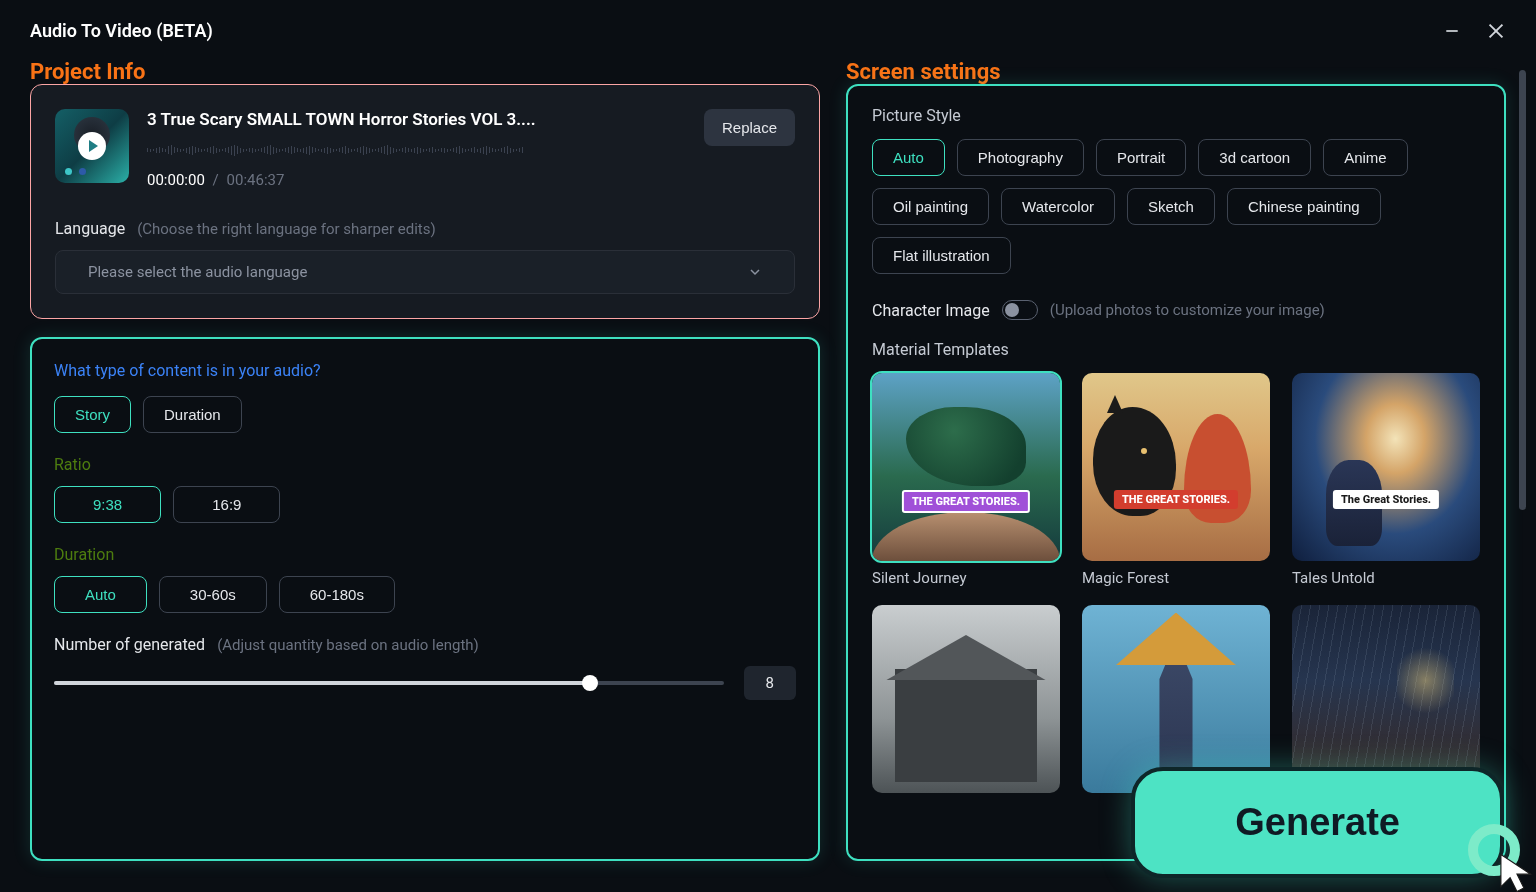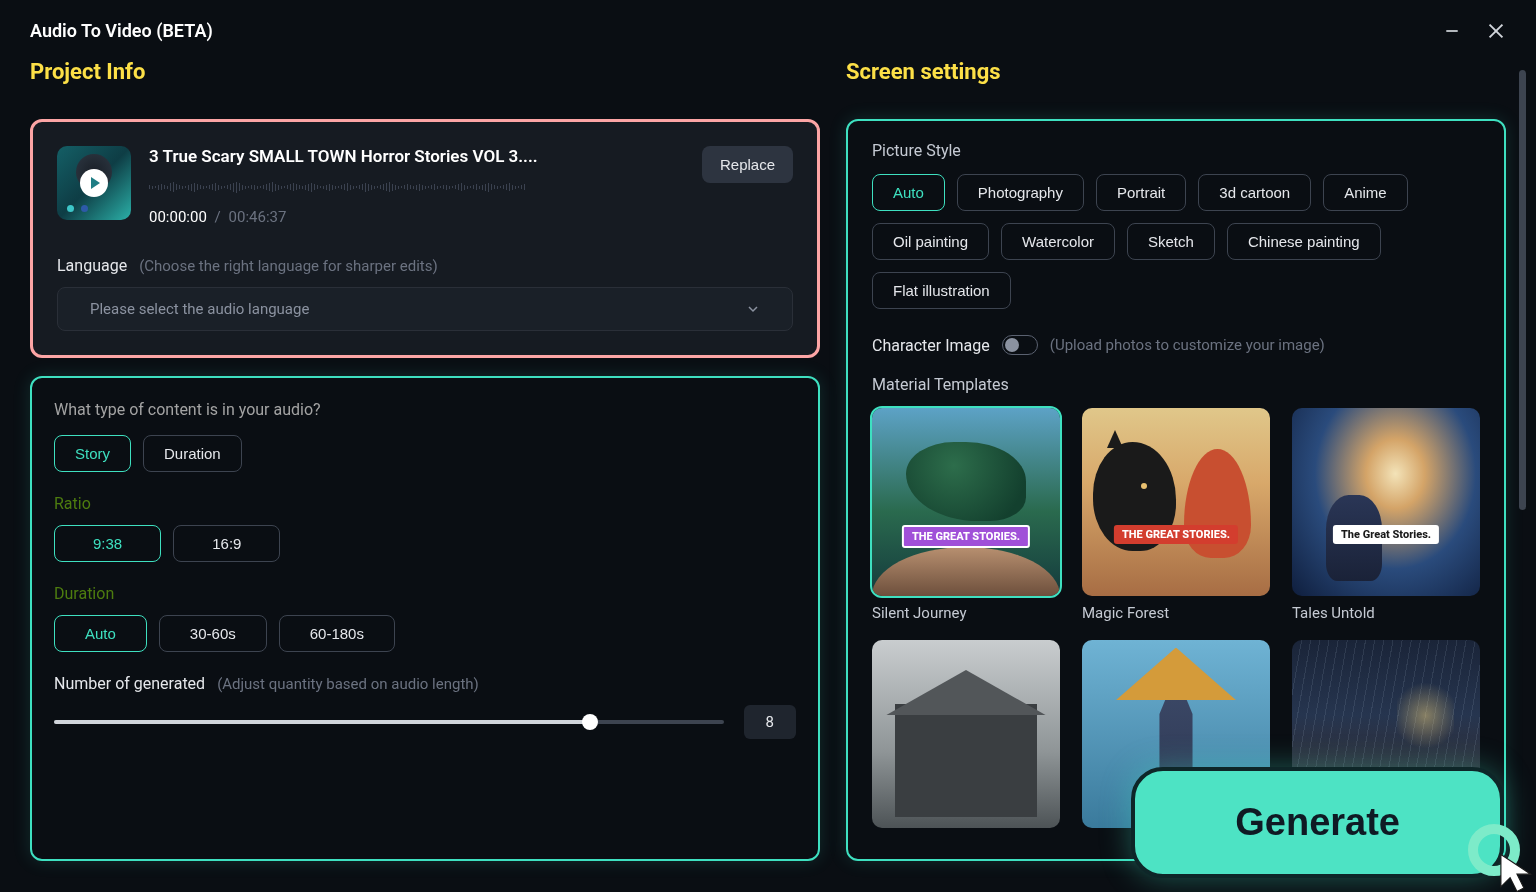--- a/index.html
+++ b/index.html
@@ -52,26 +52,26 @@
       flex-direction: column;
     }
     .right-panel {
       width: 660px;
       display: flex;
       flex-direction: column;
     }
     .section-title {
       font-size: 22px;
       font-weight: 700;
-      color: #fde047;
-      margin-bottom: 35px;
+      color: #f97316;
+      margin-bottom: 0;
     }
     .project-card {
       background: #161b22;
-      border: 3px solid #fca5a5;
+      border: 1px solid #fca5a5;
       border-radius: 12px;
       padding: 24px;
       margin-bottom: 18px;
     }
     .audio-row {
       display: flex;
       gap: 18px;
       align-items: flex-start;
     }
     .audio-thumb {
@@ -190,21 +190,21 @@
     }
     .content-card {
       border: 2px solid #3ee0c0;
       border-radius: 12px;
       padding: 22px;
       flex: 1;
       box-shadow: 0 0 18px rgba(62,224,192,0.15);
     }
     .question {
       font-size: 16px;
-      color: #a3a3a3;
+      color: #3b82f6;
       margin-bottom: 16px;
     }
     .pill-row {
       display: flex;
       gap: 12px;
       margin-bottom: 22px;
       flex-wrap: wrap;
     }
     .pill {
       border: 1px solid #3d4450;

